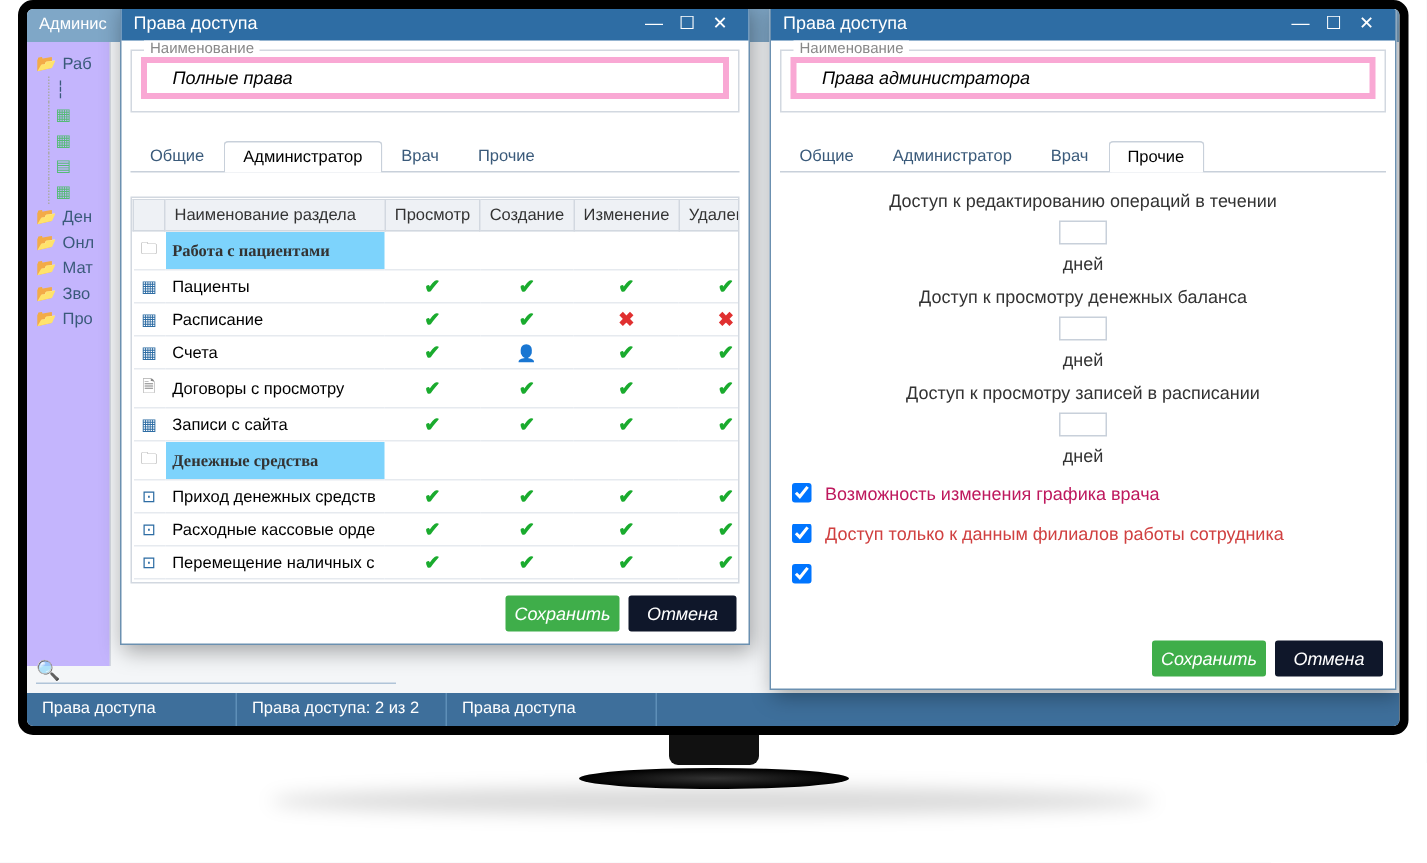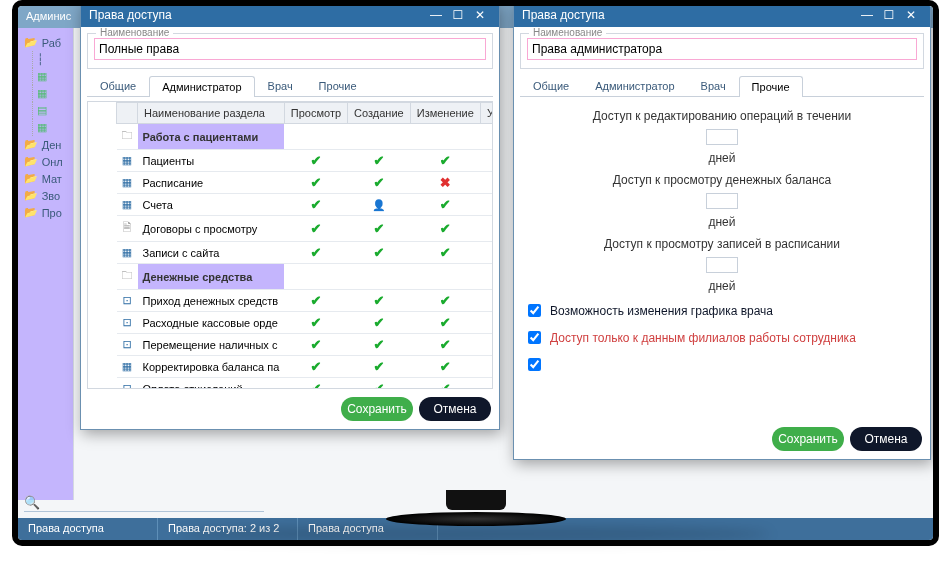--- a/index.html
+++ b/index.html
@@ -9,21 +9,21 @@
     font-size: 12px;
     background: #fff;
     width: 951px;
     height: 575px;
     overflow: hidden;
     position: relative;
   }
   .monitor {
     position: absolute;
     left: 12px; top: 0;
-    width: 927px; height: 546px;
+    width: 927px; height: 490px;
     background: #f4f6f8;
     border: 6px solid #000;
     border-radius: 10px;
     overflow: hidden;
   }
   .monitor-stand {
     position: absolute;
     left: 50%; top: 490px;
     transform: translateX(-50%);
     width: 180px; height: 36px;
@@ -159,53 +159,54 @@
   .name-fieldset .legend {
     position: absolute;
     top: -7px; left: 8px;
     background: #fff;
     font-size: 10px;
     color: #888;
     padding: 0 4px;
   }
   .name-input {
     width: 100%;
-    border: 1px solid #f9a8d4;
-    padding: 3px 4px;
+    border: 4px solid #f9a8d4;
+    padding: 3px 17px;
     font-size: 12px;
+    font-style: italic;
   }
 
   .tabs {
     display: flex;
     margin: 0 6px;
     border-bottom: 1px solid #c8d0da;
     font-size: 11px;
   }
   .tab {
     padding: 4px 12px;
     border: 1px solid transparent;
     border-bottom: none;
     color: #3a5a7a;
     cursor: pointer;
+    margin-top: 12px;
   }
   .tab.active {
     border-color: #c8d0da;
     background: #fff;
     border-radius: 3px 3px 0 0;
     color: #000;
     position: relative;
     top: 1px;
   }
 
   .grid-wrap {
     flex: 1;
-    margin: 4px 6px 0 6px;
+    margin: 16px 6px 0 6px;
     border: 1px solid #d2d8e0;
     overflow-y: auto;
-    padding-left: 28px;
   }
   table.grid {
     width: 100%;
     border-collapse: collapse;
     font-size: 11px;
   }
   .grid th {
     background: #eef1f5;
     border: 1px solid #d2d8e0;
     padding: 4px 6px;
@@ -219,21 +220,21 @@
     padding: 3px 5px;
     text-align: center;
     height: 18px;
   }
   .grid td.name {
     text-align: left;
     white-space: nowrap;
     overflow: hidden;
   }
   .grid td.iconcell { width: 18px; text-align: center; color: #888; }
-  .grid tr.cat td.name { background: #c4b5fd; font-weight: bold; color: #333; }
+  .grid tr.cat td.name { background: #7dd3fc; font-weight: bold; color: #333; font-family: Liberation Serif, serif; }
   .icon-folder::before { content: "🗀"; color: #888; }
   .icon-grid::before { content: "▦"; color: #2e6da4; }
   .icon-money::before { content: "⊡"; color: #2e6da4; }
   .icon-doc::before { content: "🗎"; color: #888; }
 
   .chk { font-weight: bold; font-size: 13px; }
   .chk.green { color: #1aab2e; }
   .chk.red { color: #e03030; }
   .chk.user { color: #e8a12a; }
   .chk.green::before { content: "✔"; }
@@ -246,22 +247,23 @@
     justify-content: flex-end;
     gap: 6px;
     padding: 8px 8px;
   }
   .btn {
     min-width: 72px;
     height: 24px;
     border: none;
     color: #fff;
     font-size: 12px;
-    border-radius: 12px;
+    border-radius: 2px;
     cursor: pointer;
+    font-style: italic;
   }
   .btn.save { background: #3fae4a; }
   .btn.cancel { background: #0f172a; }
 
   .other-pane {
     flex: 1;
     padding: 8px 10px;
     font-size: 12px;
     color: #333;
     overflow-y: auto;
@@ -274,21 +276,21 @@
     flex-direction: column;
   }
   .other-row .field-label { flex: 0 0 auto; }
   .days-input {
     width: 32px; height: 16px;
     border: 1px solid #c8d0da;
     margin: 0 4px;
   }
   .other-check { display: flex; align-items: center; gap: 6px; padding: 4px 0; }
   .other-check label { cursor: pointer; }
-  .lbl-blue { color: #0f172a; }
+  .lbl-blue { color: #be185d; }
   .lbl-red { color: #d04040; }
 </style>
 </head>
 <body>
 
 <div class="monitor">
   <div class="app-top">
     <span>Админис</span>
   </div>
 

